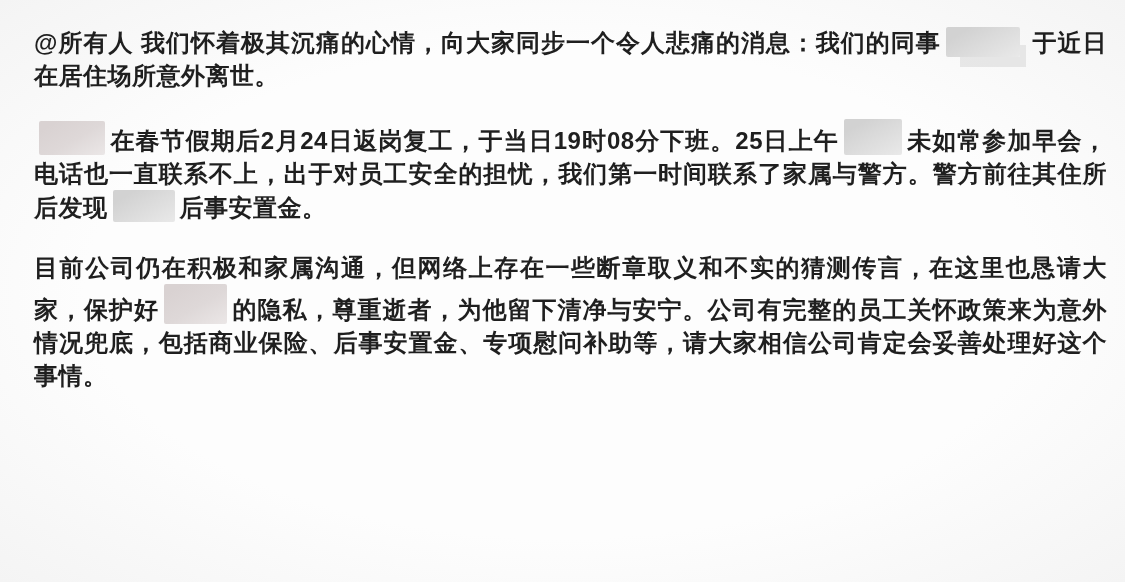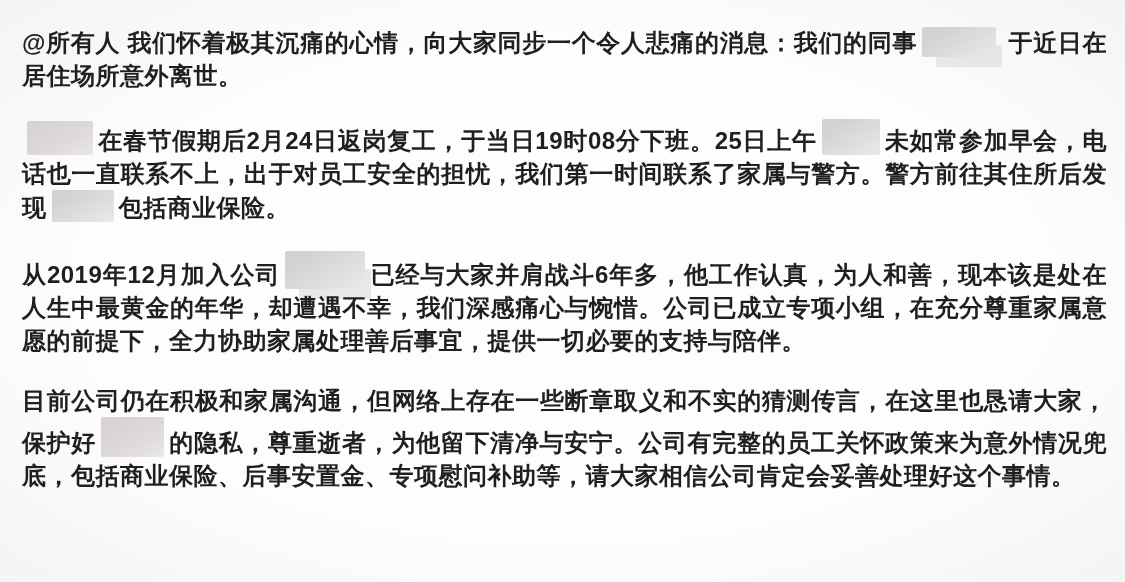--- a/index.html
+++ b/index.html
@@ -14,21 +14,21 @@
     font-family: "Liberation Sans", "DejaVu Sans", sans-serif;
   }
   .page {
     box-sizing: border-box;
     width: 1125px;
     height: 582px;
     padding: 26px 18px 10px 22px;
     background: radial-gradient(ellipse at center, #fdfdfd 60%, #f4f4f4 100%);
   }
   .para {
-    margin: 0 0 27px 0;
+    margin: 0 0 27px 12px;
     font-size: 24px;
     line-height: 33px;
     font-weight: 600;
     color: #1f1f1f;
     letter-spacing: 0.5px;
     text-align: justify;
     text-justify: inter-ideograph;
   }
   .para:last-child { margin-bottom: 0; }
   .redaction {
@@ -44,17 +44,16 @@
   .redaction.pinkish {
     background: linear-gradient(150deg, #d9d2d2 15%, #ded8d8 55%, #ebe7e7 100%);
   }
 </style>
 </head>
 <body>
 
 <div class="page">
   <div>
       <p class="para"><span>@所有人 我们怀着极其沉痛的心情，向大家同步一个令人悲痛的消息：我们的同事</span><span class="redaction ghost" style="width: 74px; height: 30px;"></span><span> 于近日在居住场所意外离世。</span></p>
-      <p class="para"><span class="redaction pinkish" style="width: 66px; height: 34px;"></span><span>在春节假期后2月24日返岗复工，于当日19时08分下班。25日上午</span><span class="redaction" style="width: 58px; height: 36px;"></span><span>未如常参加早会，电话也一直联系不上，出于对员工安全的担忧，我们第一时间联系了家属与警方。警方前往其住所后发现</span><span class="redaction" style="width: 62px; height: 32px;"></span><span>包括商业保险。</span></p>
-      <p class="para"><span>从2019年12月加入公司</span><span class="redaction ghost" style="width: 80px; height: 38px;"></span><span>已经与大家并肩战斗6年多，他工作认真，为人和善，现本该是处在人生中最黄金的年华，却遭遇不幸，我们深感痛心与惋惜。公司已成立专项小组，在充分尊重家属意愿的前提下，全力协助家属处理善后事宜，提供一切必要的支持与陪伴。</span></p>
+      <p class="para"><span class="redaction pinkish" style="width: 66px; height: 34px;"></span><span>在春节假期后2月24日返岗复工，于当日19时08分下班。25日上午</span><span class="redaction" style="width: 58px; height: 36px;"></span><span>未如常参加早会，电话也一直联系不上，出于对员工安全的担忧，我们第一时间联系了家属与警方。警方前往其住所后发现</span><span class="redaction" style="width: 62px; height: 32px;"></span><span>后事安置金。</span></p>
       <p class="para"><span>目前公司仍在积极和家属沟通，但网络上存在一些断章取义和不实的猜测传言，在这里也恳请大家，保护好</span><span class="redaction pinkish" style="width: 63px; height: 40px;"></span><span>的隐私，尊重逝者，为他留下清净与安宁。公司有完整的员工关怀政策来为意外情况兜底，包括商业保险、后事安置金、专项慰问补助等，请大家相信公司肯定会妥善处理好这个事情。</span></p>
     </div>
 </div>
 
 </body></html>

